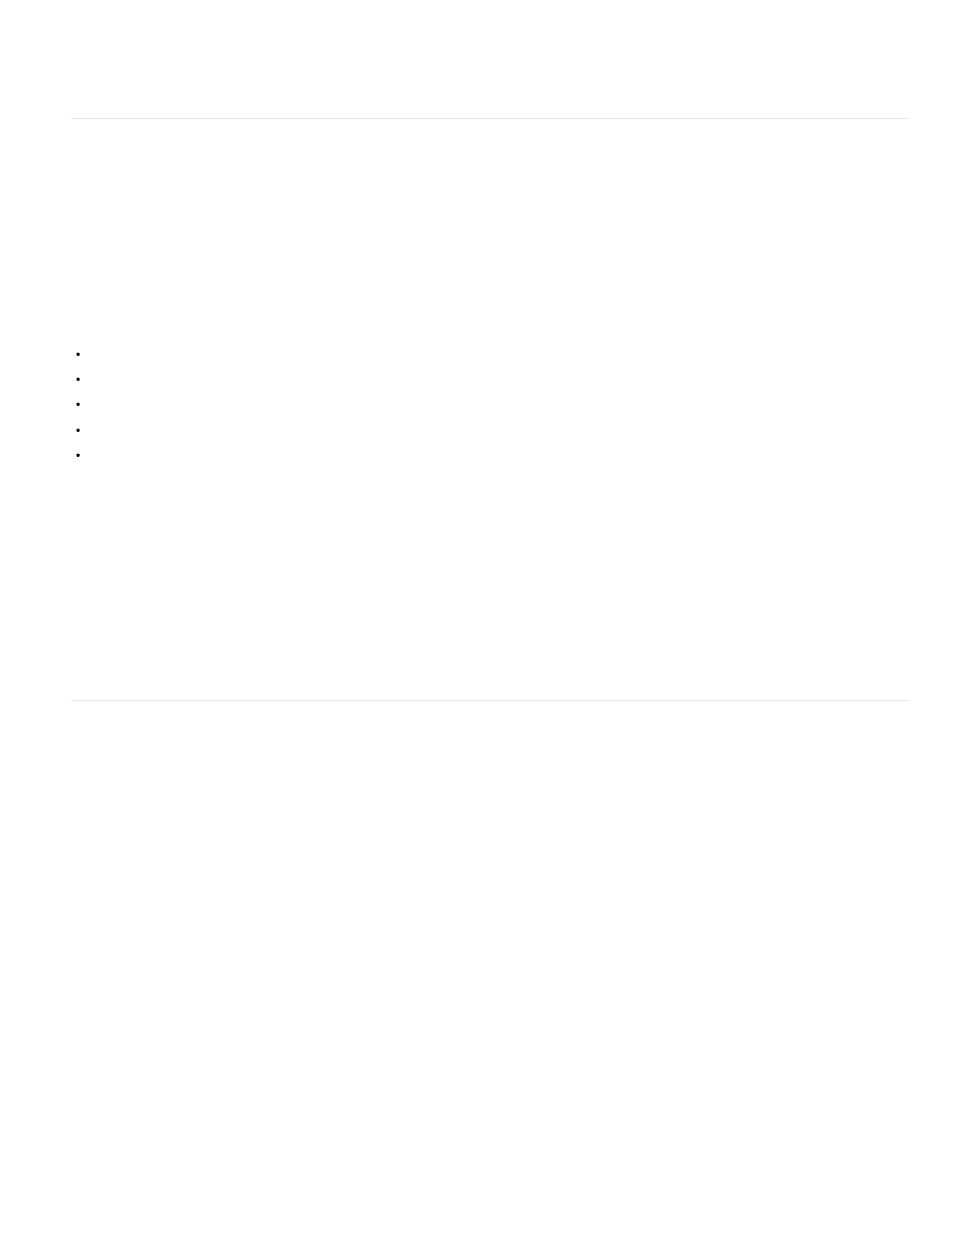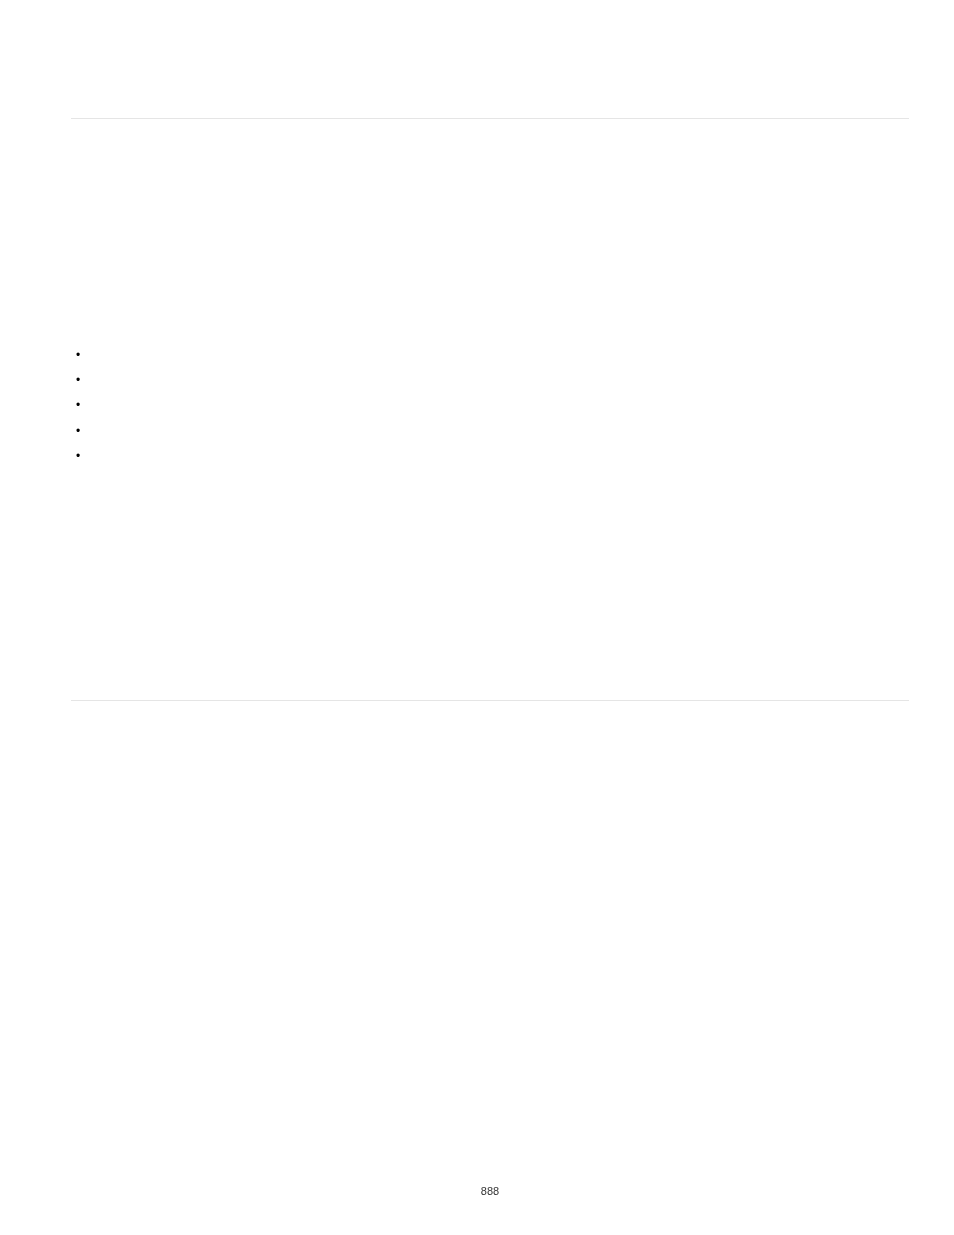--- a/index.html
+++ b/index.html
@@ -87,15 +87,14 @@
     <li>
         <span></span>
       </li>
     <li>
         <span></span>
       </li>
   </ul>
 
   <div class="hr-bottom"></div>
 
-  <div class="page-number">888</div>
 
 </div>
 
 </body></html>

